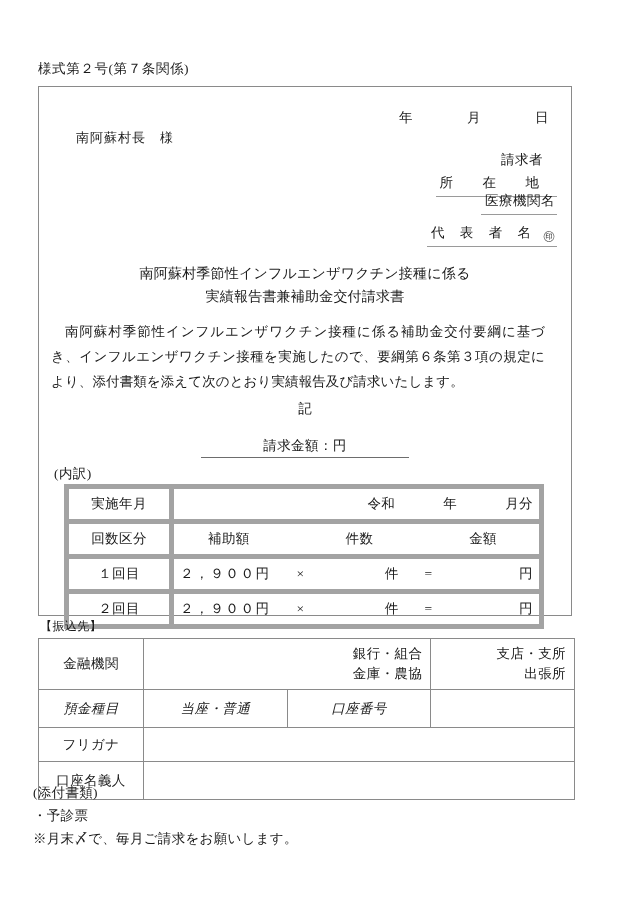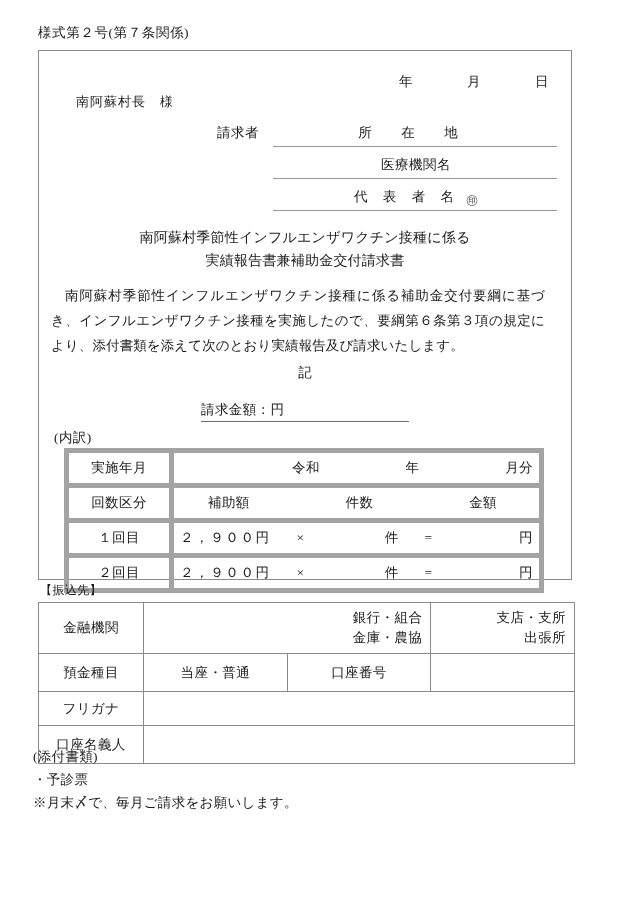--- a/index.html
+++ b/index.html
@@ -12,20 +12,21 @@
     height: 903px;
     position: relative;
     font-family: "Liberation Serif", "DejaVu Serif", serif;
     color: #1a1a1a;
     font-size: 13px;
     overflow: hidden;
   }
   .page {
     position: absolute;
     inset: 0;
+    margin-top: 36px;
   }
 
   
   .form-no {
     position: absolute;
     left: 38px;
     top: 24px;
     font-size: 13.5px;
     letter-spacing: 0.6px;
     white-space: nowrap;
@@ -69,20 +70,21 @@
   .requester-block {
     position: absolute;
     left: 178px;
     top: 64px;
     width: 340px;
   }
   .req-row {
     display: flex;
     align-items: flex-end;
     height: 32px;
+    flex-direction: column;
   }
   .req-tag {
     width: 56px;
     font-size: 13.5px;
     letter-spacing: 0.5px;
     padding-bottom: 5px;
     white-space: nowrap;
   }
   .req-field {
     flex: 1;
@@ -142,21 +144,21 @@
   }
 
   
   .claim-amount {
     position: absolute;
     left: 162px;
     top: 350px;
     width: 208px;
     border-bottom: 1px solid #6d6d6d;
     display: flex;
-    justify-content: flex-start;
+    justify-content: center;
     align-items: flex-end;
     padding-bottom: 2px;
     font-size: 13.5px;
     letter-spacing: 0.4px;
   }
 
   
   .uchiwake {
     position: absolute;
     left: 15px;
@@ -183,21 +185,21 @@
   }
   .breakdown .c-label {
     width: 88px;
     text-align: center;
   }
   .cell-period {
     position: relative;
   }
   .period-inner {
     display: flex;
-    justify-content: space-between;
+    justify-content: flex-end;
     padding-left: 112px;
     gap: 48px;
   }
   .hdr-inner {
     display: flex;
     justify-content: space-between;
     padding: 0 36px 0 28px;
   }
   .calc-inner {
     display: flex;
@@ -232,21 +234,21 @@
     font-size: 13.5px;
     letter-spacing: 0.4px;
     padding: 0 8px;
   }
   .bank-table .b-label {
     width: 104px;
     text-align: center;
     padding: 0;
   }
   .row-kinyu td { height: 50px; }
-  .row-yokin td { height: 37px; }
+  .row-yokin td { height: 37px; font-style: italic; }
   .row-furi td  { height: 33px; }
   .row-meigi td { height: 37px; }
   .stack-right {
     text-align: right;
     line-height: 20px;
     padding-right: 6px;
   }
   .mid-cell { text-align: center; }
 
   

